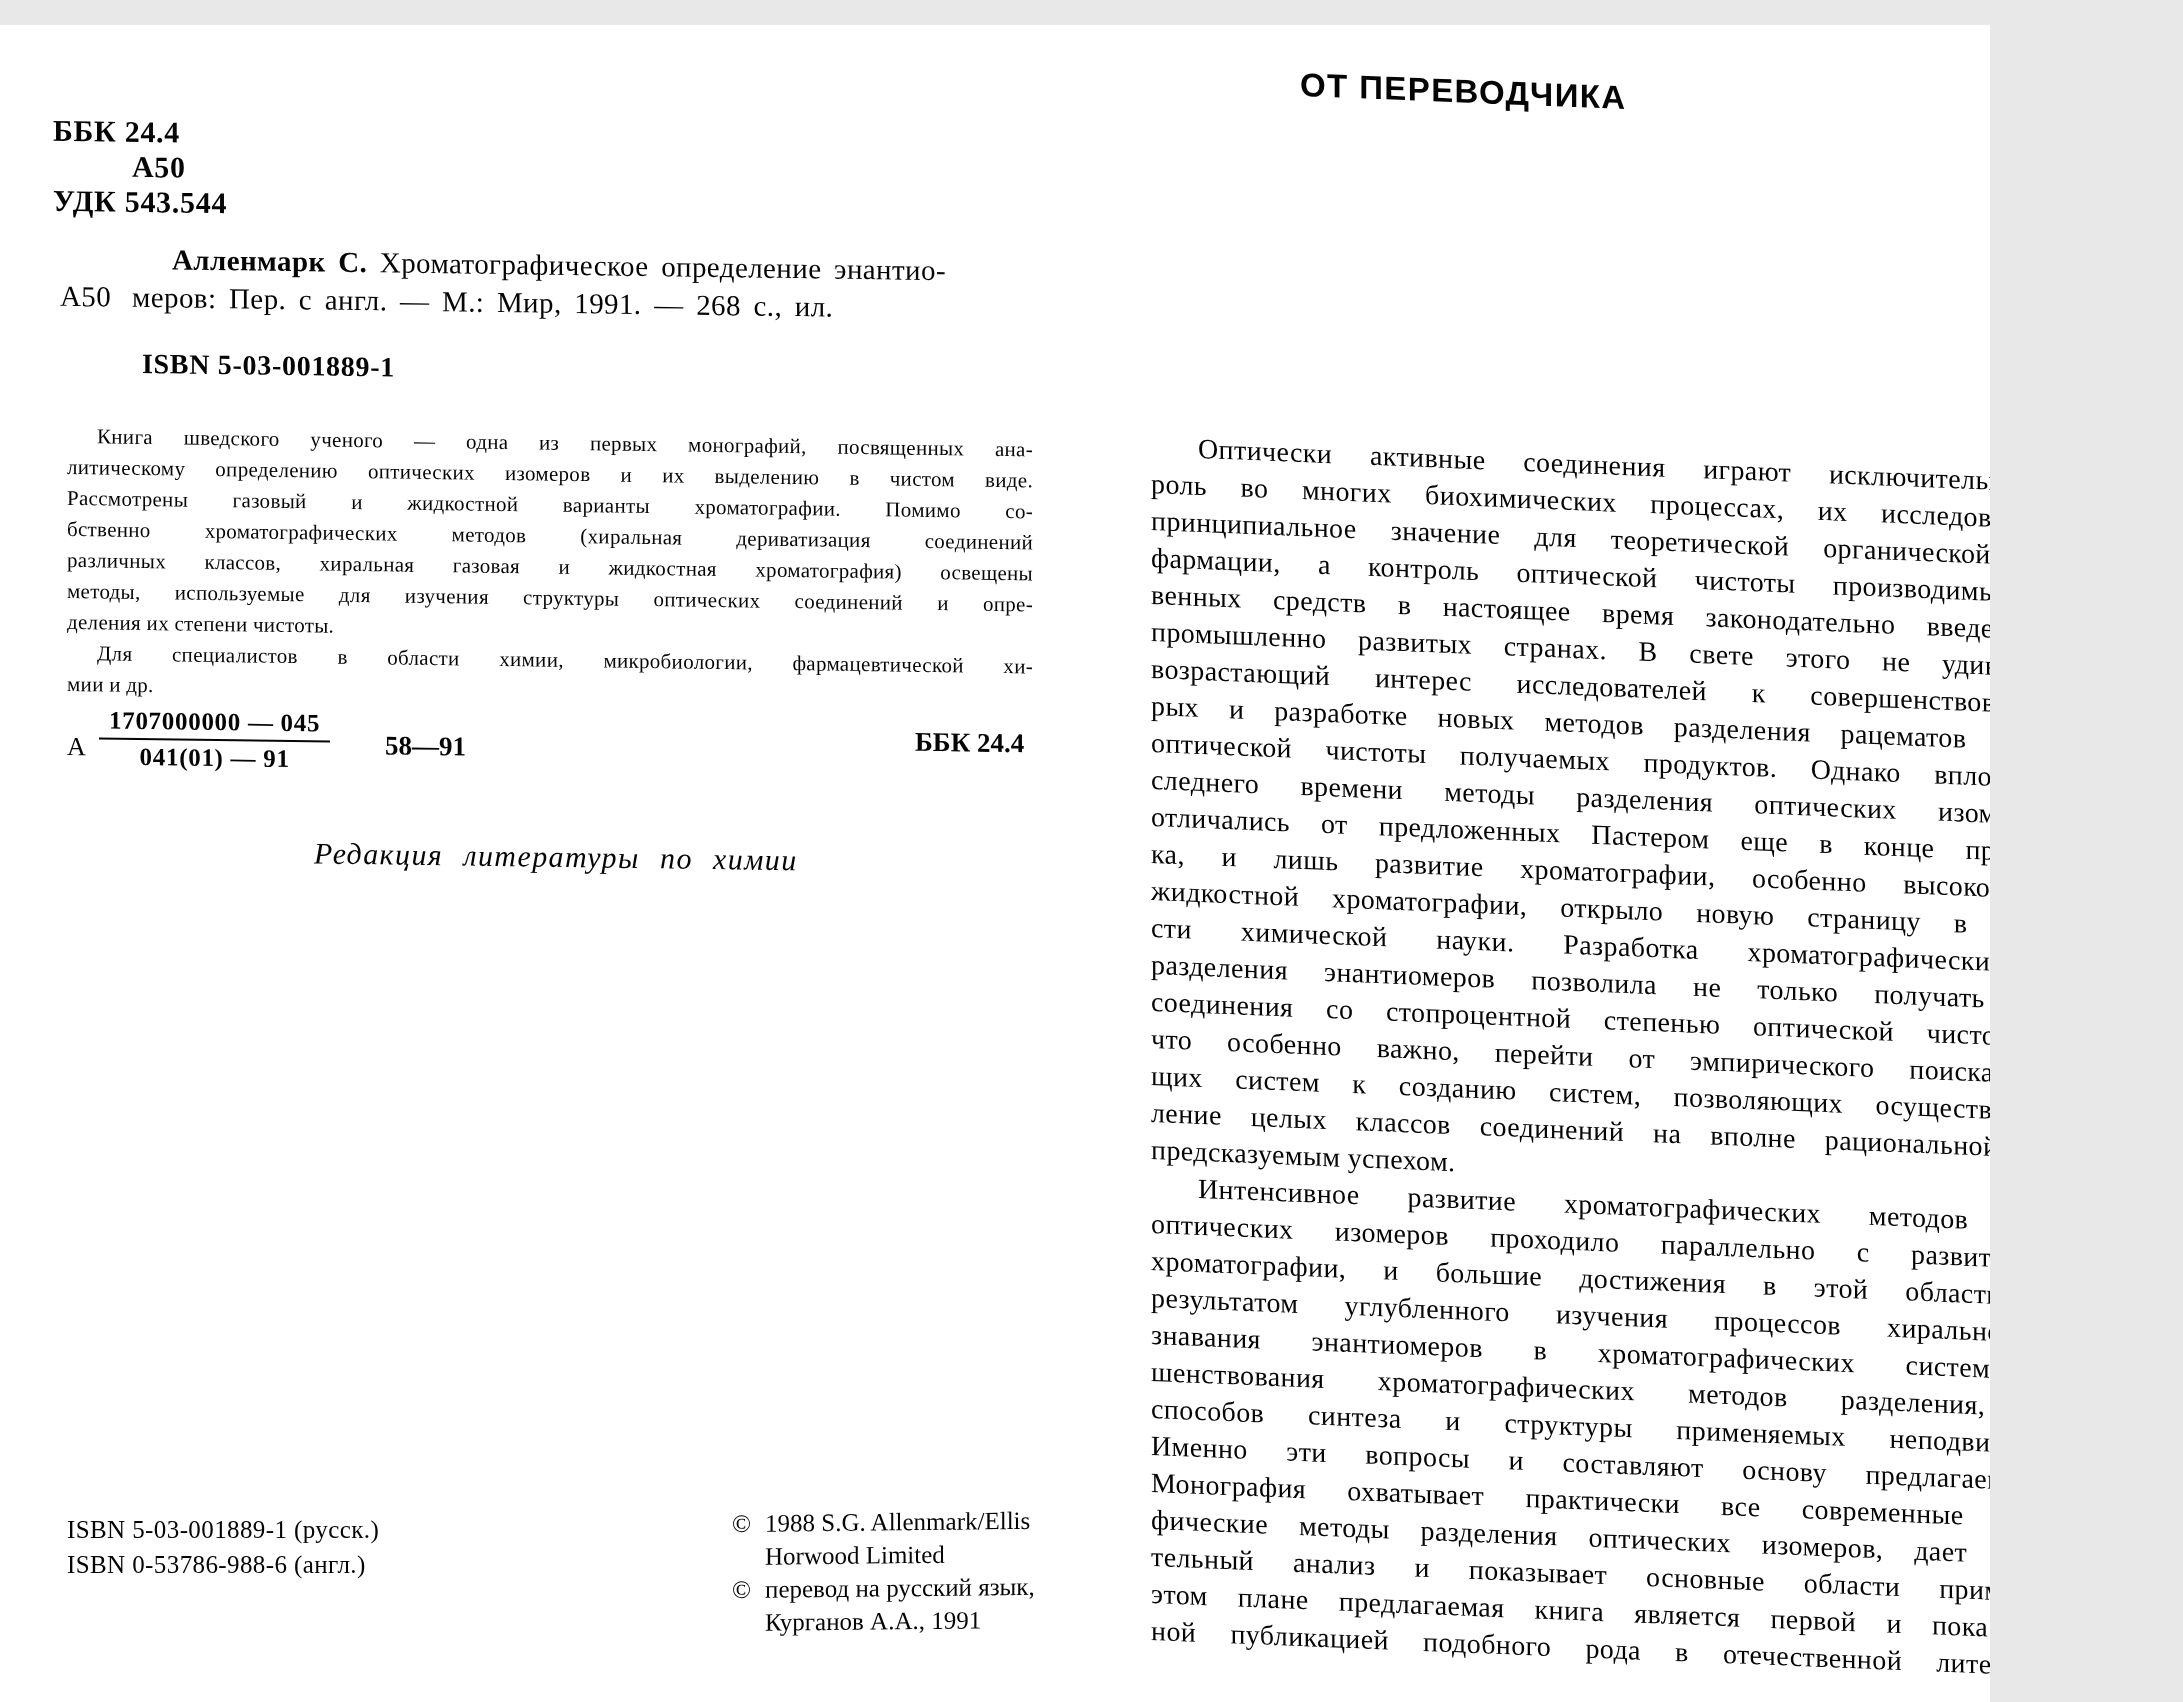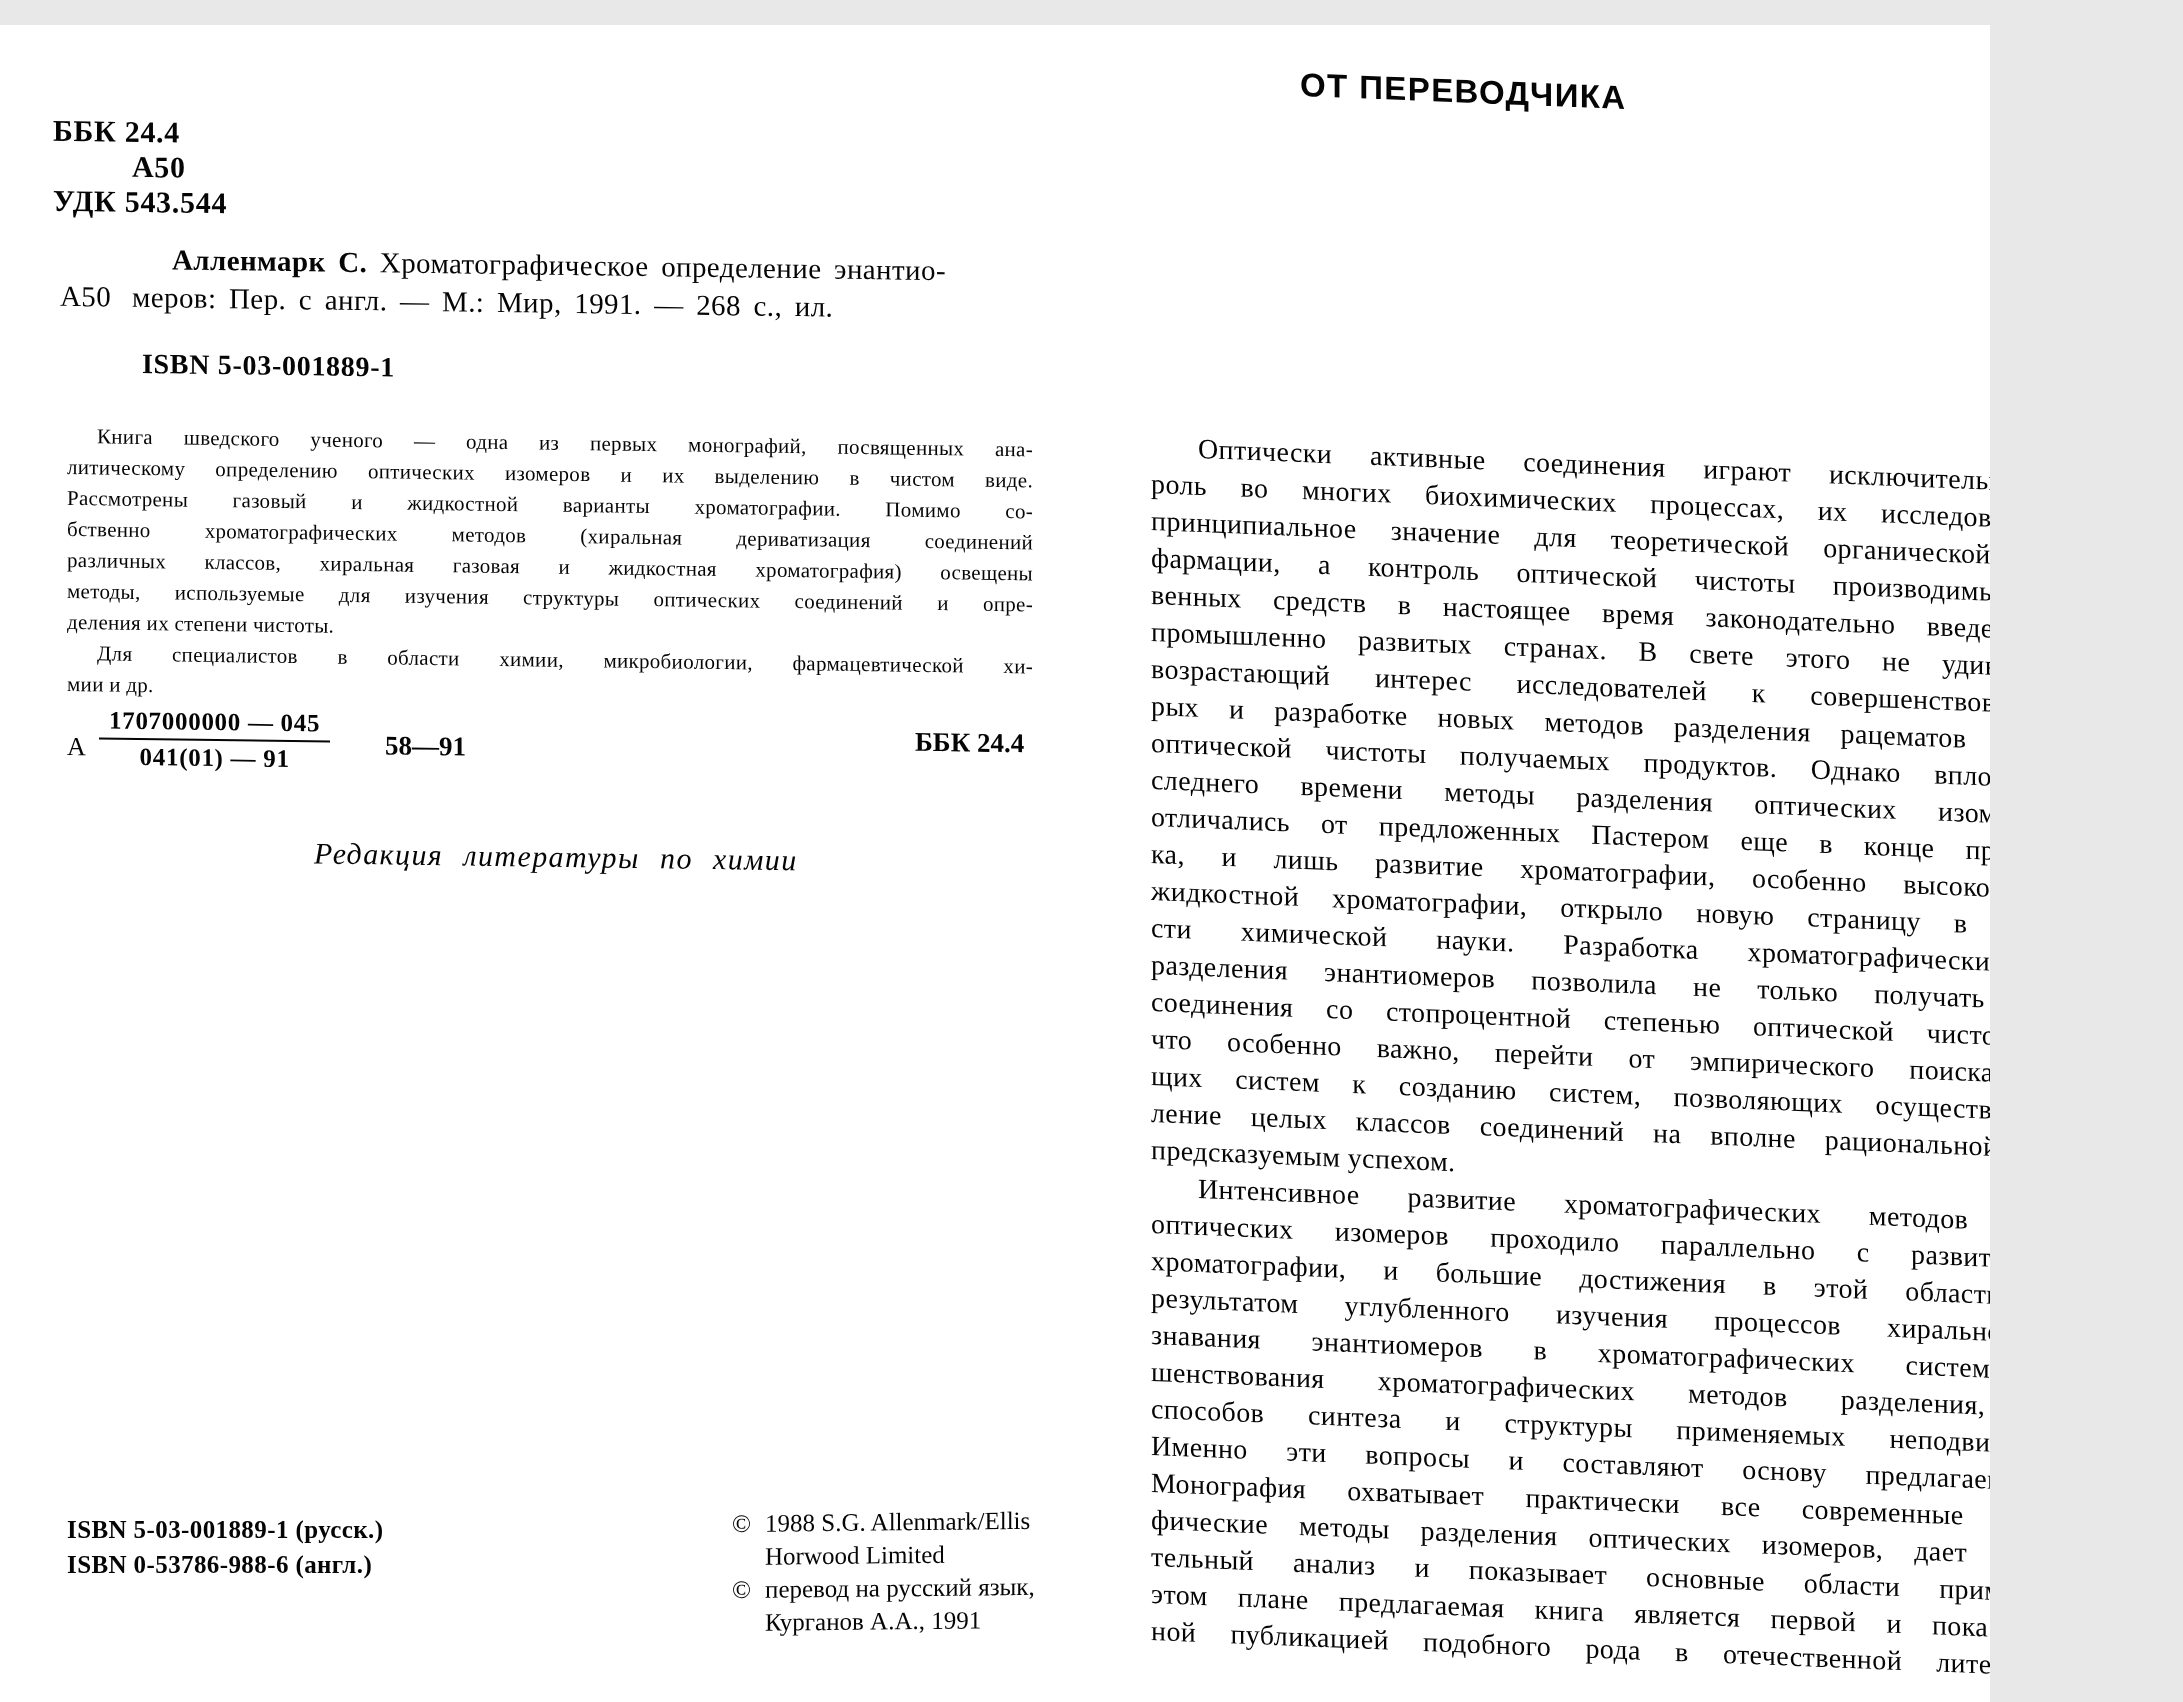--- a/index.html
+++ b/index.html
@@ -87,21 +87,21 @@
     font-style: italic;
     font-size: 30px;
     letter-spacing: 1.4px;
     word-spacing: 11.4px;
   }
 
   .isbn-bottom {
     position: absolute;
     left: 67px; top: 1487px;
     font-size: 25px;
-    font-weight: bold;
+    font-weight: normal;
     line-height: 35px;
     letter-spacing: 0.4px;
   }
 
   .copyright {
     position: absolute;
     left: 732px; top: 1482px;
     font-size: 25px;
     line-height: 33px;
     transform: skewY(-0.6deg);

